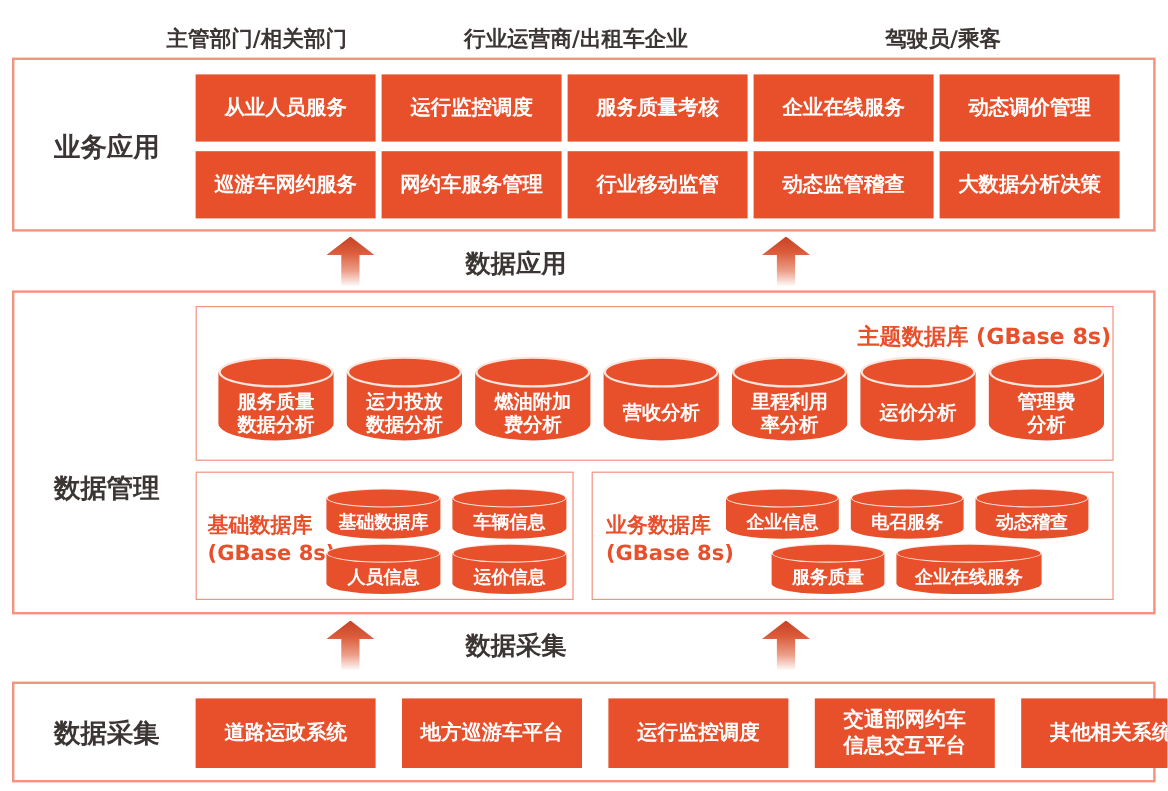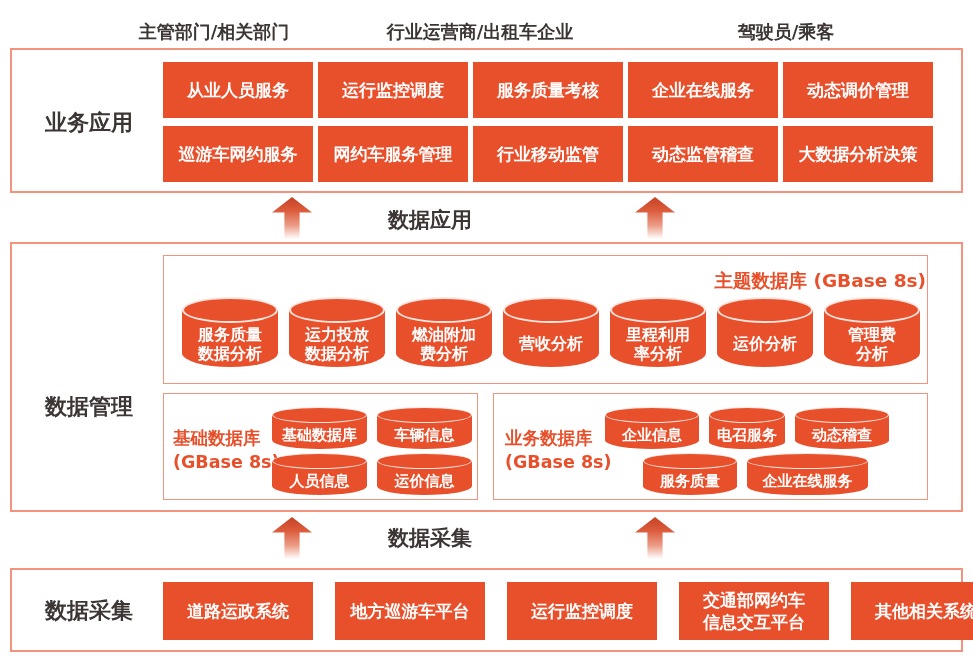--- a/index.html
+++ b/index.html
@@ -203,21 +203,21 @@
   <div class="subpanel biz"></div>
   <div class="db-label biz-l">业务数据库
 (GBase 8s)</div>
   <div class="cyl-row biz-r1">
     <div class="cyl flat" style="width:94px">
       <div class="cyl-body">
           <span class="cyl-text">企业信息</span>
         </div>
       <div class="cyl-top"></div>
     </div>
-    <div class="cyl flat" style="width:76px">
+    <div class="cyl flat" style="width:94px">
       <div class="cyl-body">
           <span class="cyl-text">电召服务</span>
         </div>
       <div class="cyl-top"></div>
     </div>
     <div class="cyl flat" style="width:94px">
       <div class="cyl-body">
           <span class="cyl-text">动态稽查</span>
         </div>
       <div class="cyl-top"></div>

